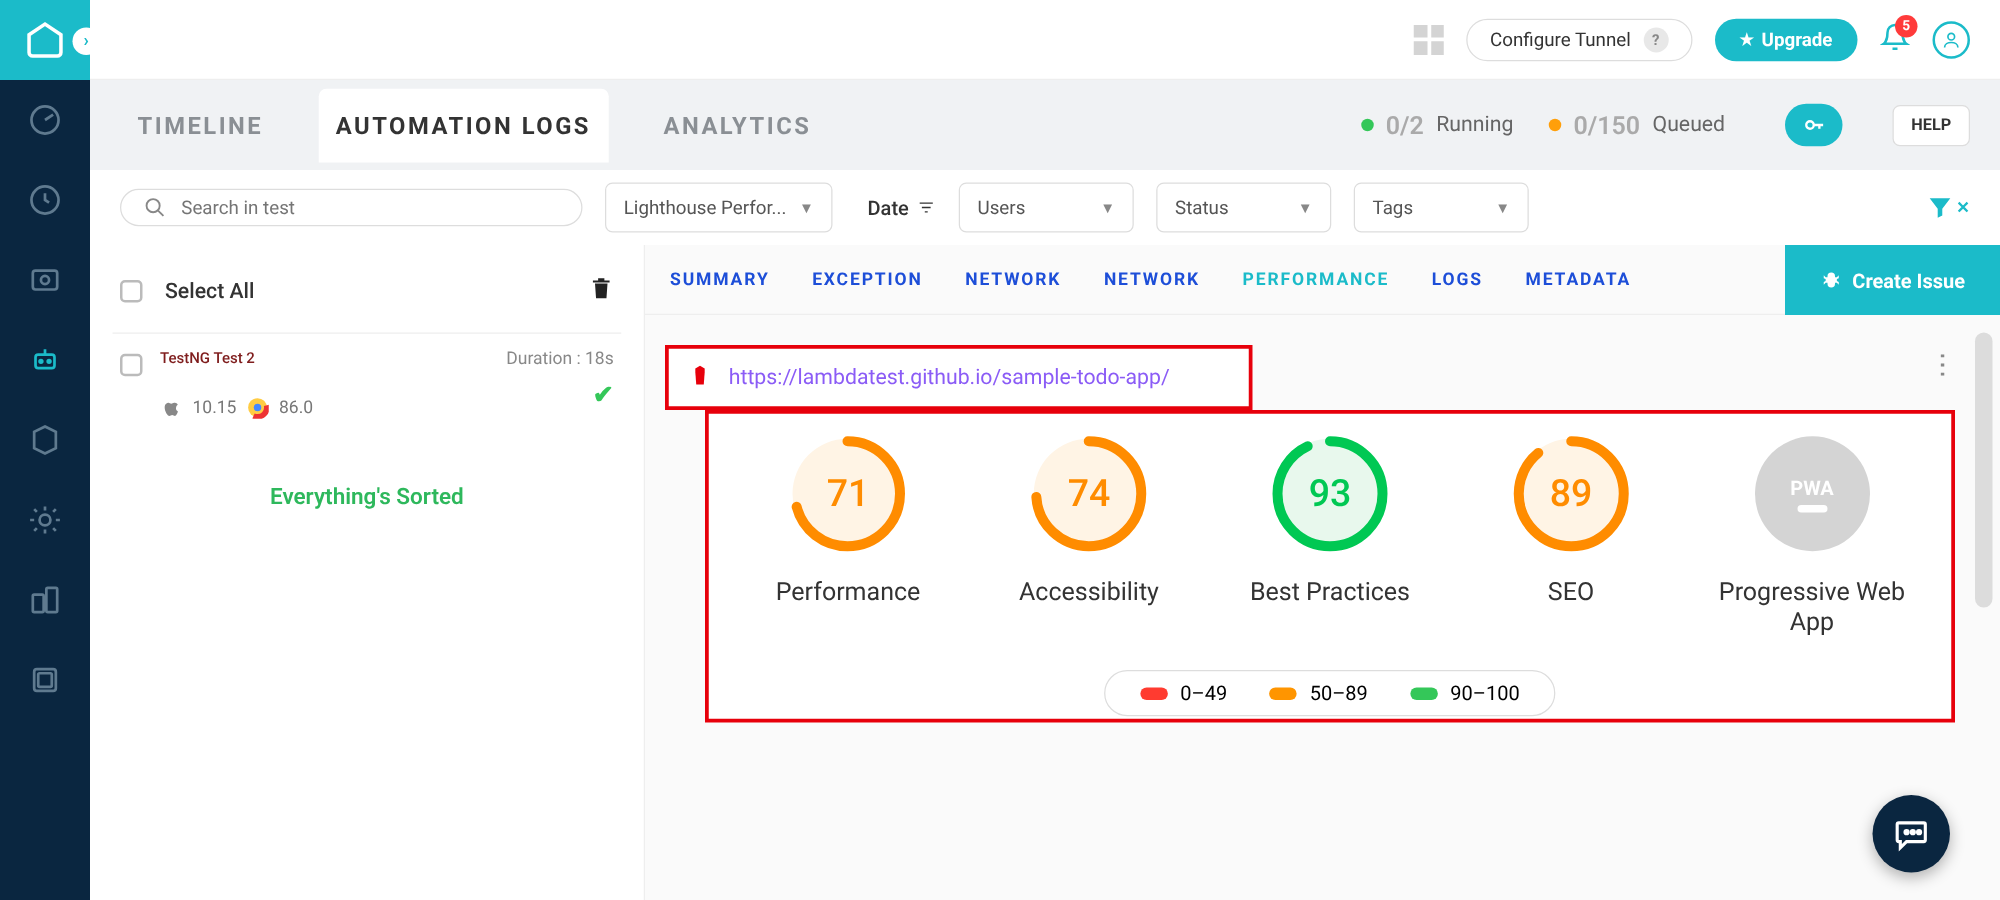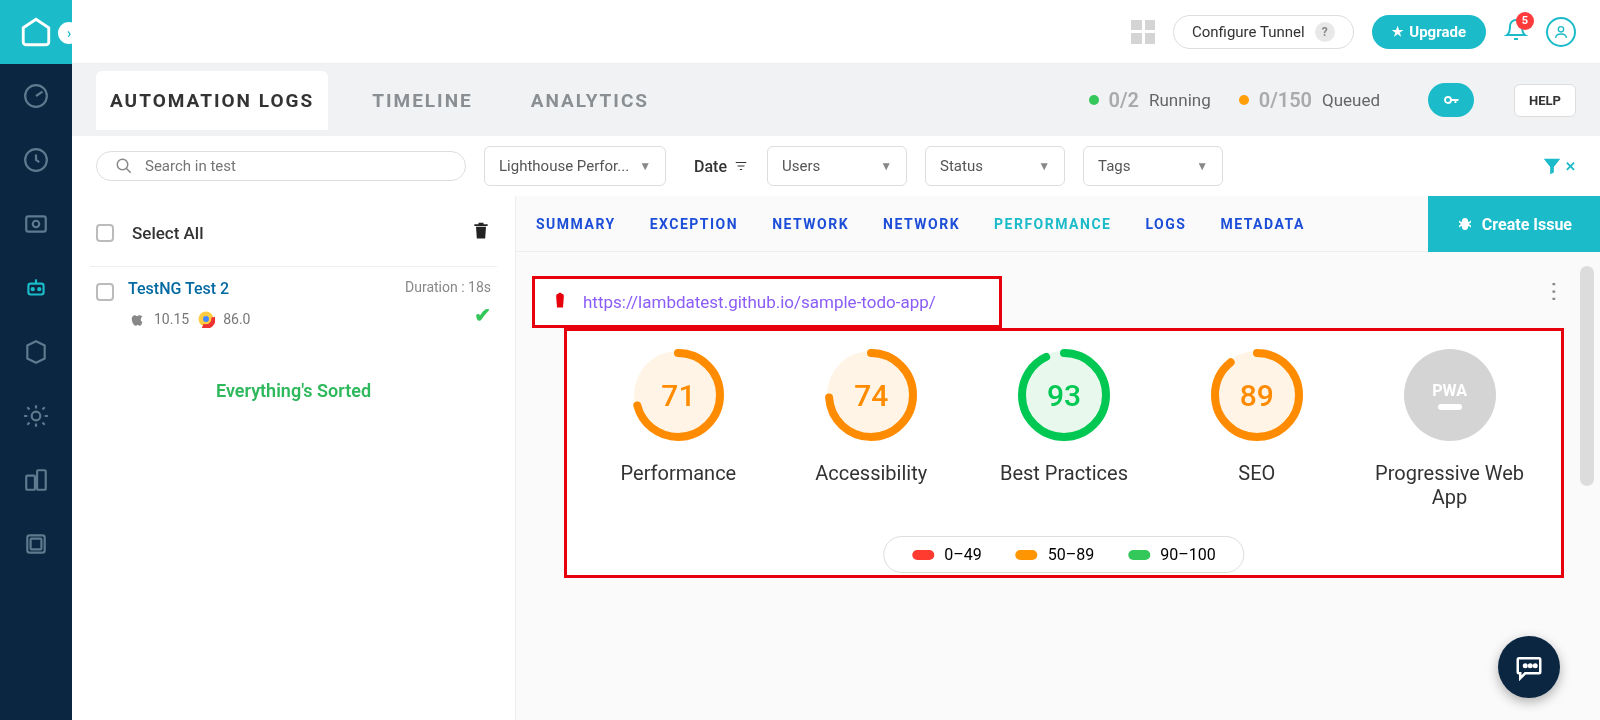--- a/index.html
+++ b/index.html
@@ -63,21 +63,21 @@
 
 .test-list { width:444px; background:#fff; border-right:1px solid #eee; padding:14px 18px; }
 .select-all-row { display:flex; align-items:center; gap:18px; padding:10px 6px 20px; }
 .chk { width:18px; height:18px; border:2px solid #bbb; border-radius:4px; }
 .select-all-row .label{ font-size:17px; color:#333; font-weight:500;}
 .trash { margin-left:auto; color:#222; }
 .trash svg{width:20px;height:22px;}
 .test-item { display:flex; align-items:flex-start; gap:14px; padding:12px 6px; border-top:1px solid #eee; }
 .test-item .chk{margin-top:4px;}
 .test-item-body{flex:1;}
-.test-name { font-size:16px; color:#0369a1; font-weight:500; margin-bottom:12px;}
+.test-name { font-size:12px; color:#7f1d1d; font-weight:500; margin-bottom:24px;}
 .test-meta { display:flex; align-items:center; gap:8px; font-size:14px; color:#777;}
 .os-icon,.browser-icon{ width:18px;height:18px; display:inline-flex; align-items:center; justify-content:center;}
 .test-item-right{ display:flex; flex-direction:column; align-items:flex-end; gap:8px;}
 .duration{font-size:14px; color:#888;}
 .check-green{ color:#34c759; font-size:20px; font-weight:bold;}
 .sorted-msg { text-align:center; color:#2eb85c; font-weight:600; font-size:18px; margin-top:40px;}
 
 
 .right-panel { flex:1; background:#fafafa; position:relative; }
 .detail-tabs { height:56px; display:flex; align-items:center; padding:0 20px; gap:34px; border-bottom:1px solid #eee; background:#fafafa;}
@@ -206,22 +206,22 @@
     <svg viewBox="0 0 24 24" fill="none" stroke="currentColor" stroke-width="2">
         <circle cx="12" cy="8" r="4"></circle>
         <path d="M4 21c0-4 4-6 8-6s8 2 8 6"></path>
       </svg>
   </div>
 </div>
 
 <div class="main">
 
   <div class="tabs-row">
+    <div class="tab">TIMELINE</div>
     <div class="tab active">AUTOMATION LOGS</div>
-    <div class="tab">TIMELINE</div>
     <div class="tab">ANALYTICS</div>
     <div class="status-pills">
       <div class="pill">
         <div class="dot green"></div>
         <span class="nums">0/2</span>
         <span>Running</span>
       </div>
       <div class="pill">
         <div class="dot orange"></div>
         <span class="nums">0/150</span>

